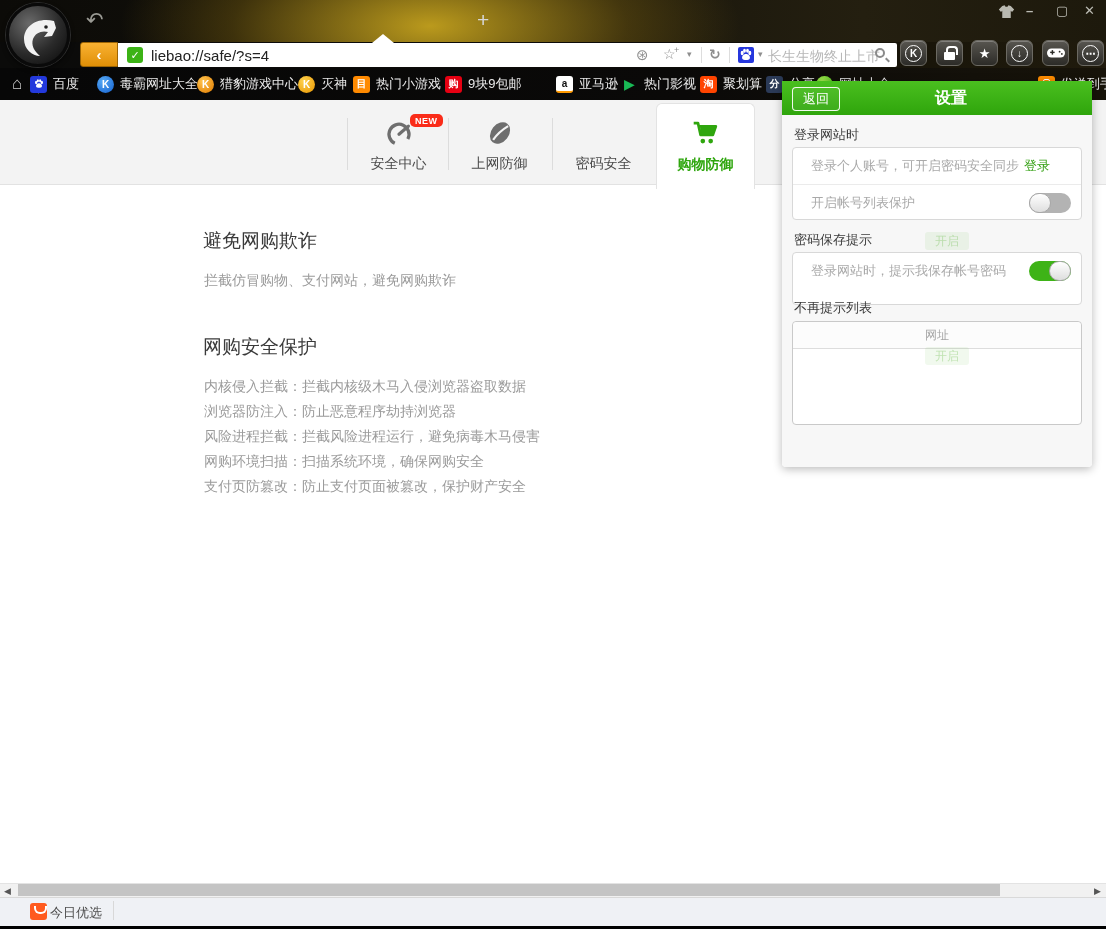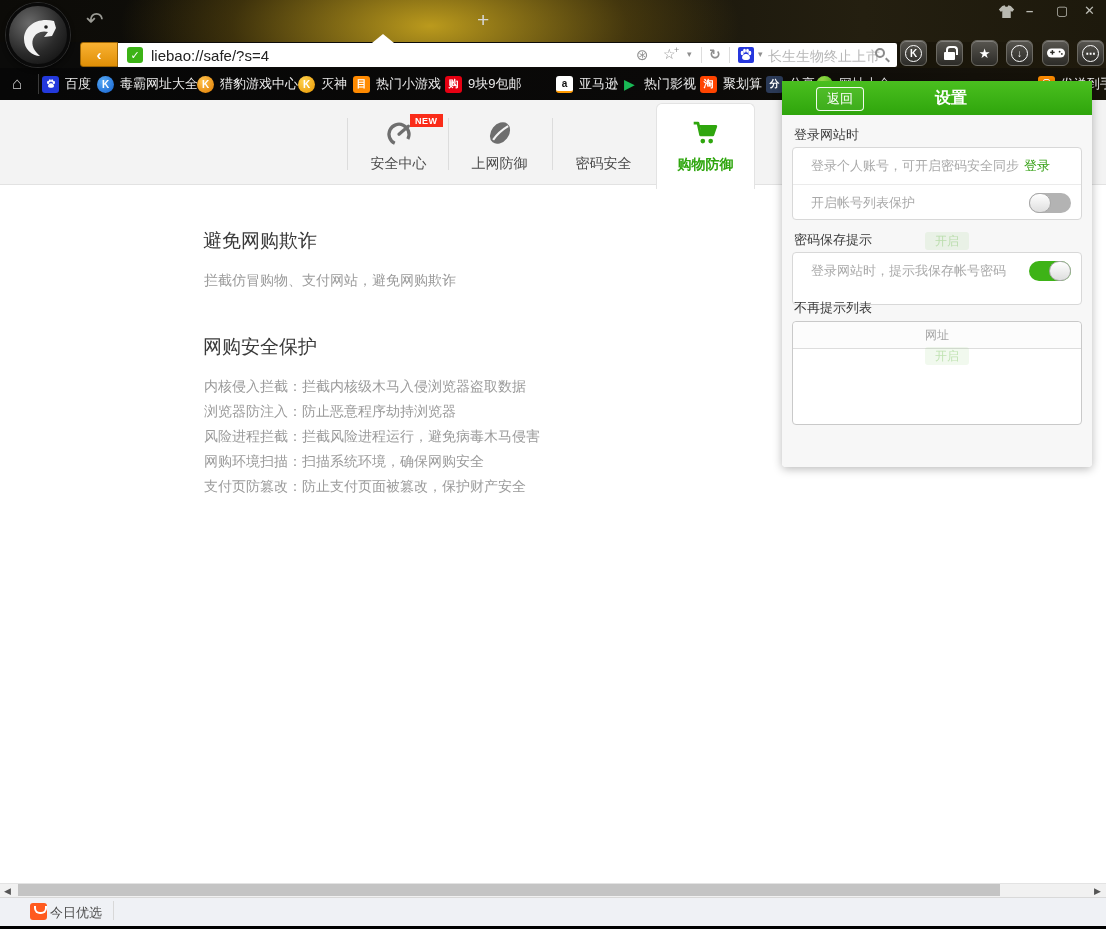--- a/index.html
+++ b/index.html
@@ -92,35 +92,35 @@
   #page { left:0; top:100px; width:1106px; height:783px; background:#fff; z-index:1; }
   #navstrip { left:0; top:0; width:1106px; height:85px; background:#f3f3f3; border-bottom:1px solid #e2e2e2; }
   .navsep { position:absolute; top:18px; width:1px; height:52px; background:#dcdcdc; }
   .navtab { position:absolute; top:0; width:101px; height:85px; text-align:center; }
   .navtab .nlabel { position:absolute; left:0; right:0; top:55px; font-size:14px; color:#4a4a4a; }
   #navtab4 { left:656px; top:3px; height:86px; width:99px; background:#fff;
     border:1px solid #e3e3e3; border-bottom:none; border-radius:6px 6px 0 0; }
   #navtab4 .nlabel { color:#2fa60e; font-weight:bold; top:52px; }
   .nicon { position:absolute; left:50%; transform:translateX(-50%); top:18px; }
   #newbadge { position:absolute; left:62px; top:14px; background:#fa2c19; color:#fff;
-    font-size:9px; font-weight:bold; padding:1.5px 5px; border-radius:0; letter-spacing:.5px; }
+    font-size:9px; font-weight:bold; padding:1.5px 5px; border-radius:5px; letter-spacing:.5px; }
   .csslock { position:relative; width:18px; height:13px; background:#6e6e6e; border-radius:2px; margin-top:11px; }
   .csslock::before { content:""; position:absolute; left:2px; top:-8px; width:10px; height:9px;
     border:3px solid #6e6e6e; border-bottom:none; border-radius:6px 6px 0 0; transform:rotate(-8deg); }
 
   .h1 { position:absolute; font-size:19px; color:#3a3a3a; }
   .gtext { position:absolute; font-size:14px; color:#9b9b9b; }
 
   
   #panel { left:782px; top:81px; width:310px; height:386px; z-index:50;
     border-radius:0 0 4px 4px; box-shadow:0 2px 10px rgba(0,0,0,.28); background:rgba(247,247,247,.98); }
   #panelhead { position:absolute; left:0; top:0; width:310px; height:34px;
     background:linear-gradient(#4abf1f,#2fa50c); display:flex; align-items:center; }
   #btn-return { position:absolute; left:10px; top:6px; padding:2px 10px; color:#fff; font-size:13px;
-    border:1px solid rgba(255,255,255,.92); border-radius:4px; background:rgba(255,255,255,.06);margin-left:24px; }
+    border:1px solid rgba(255,255,255,.92); border-radius:4px; background:rgba(255,255,255,.06); }
   #paneltitle { width:100%; text-align:center; color:#fff; font-size:16px; font-weight:bold;margin-left:28px; }
   .plabel { position:absolute; left:12px; font-size:13px; color:#3b3b3b; }
   .pbox { position:absolute; left:10px; width:290px; background:#fff; border:1px solid #d8d8d8; border-radius:4px; }
   .prow { position:relative; height:36px; display:flex; align-items:center; padding:0 10px 0 18px; }
   .prow + .prow { border-top:1px solid #ebebeb; }
   .ptext { font-size:13px; color:#a9a9a9; white-space:nowrap; }
   .plink { font-size:13px; color:#33a012; margin-left:5px; }
   .toggle { position:absolute; right:10px; width:42px; height:20px; border-radius:10px; }
   .toggle.off { background:#b3b3b3; }
   .toggle.on { background:#3eb317; }
@@ -228,21 +228,21 @@
       <circle cx="16.5" cy="7" r="1" fill="#2c2b27"></circle>
   </svg>
 </div>
 <div id="tb-more" class="abs toolbtn">
   <span class="ring">⋯</span>
 </div>
 
 <div id="homeicon" class="abs">⌂</div>
 <div id="bmsep" class="abs"></div>
 
-<div class="bm" style="left:42px">
+<div class="bm" style="left:30px">
   <span class="bico" style="background:#2339dc">
     <svg width="12" height="12" viewBox="0 0 16 16">
         <ellipse cx="4.2" cy="6" rx="1.5" ry="2.2" fill="#fff"></ellipse>
         <ellipse cx="11.8" cy="6" rx="1.5" ry="2.2" fill="#fff"></ellipse>
         <ellipse cx="6.5" cy="3.8" rx="1.4" ry="2" fill="#fff"></ellipse>
         <ellipse cx="9.5" cy="3.8" rx="1.4" ry="2" fill="#fff"></ellipse>
         <path d="M8 7 C10.8 7 12.5 9.5 11.8 11.5 C11 13.5 5 13.5 4.2 11.5 C3.5 9.5 5.2 7 8 7 Z" fill="#fff"></path>
       </svg>
   </span>
   <span class="lbl">百度</span>

